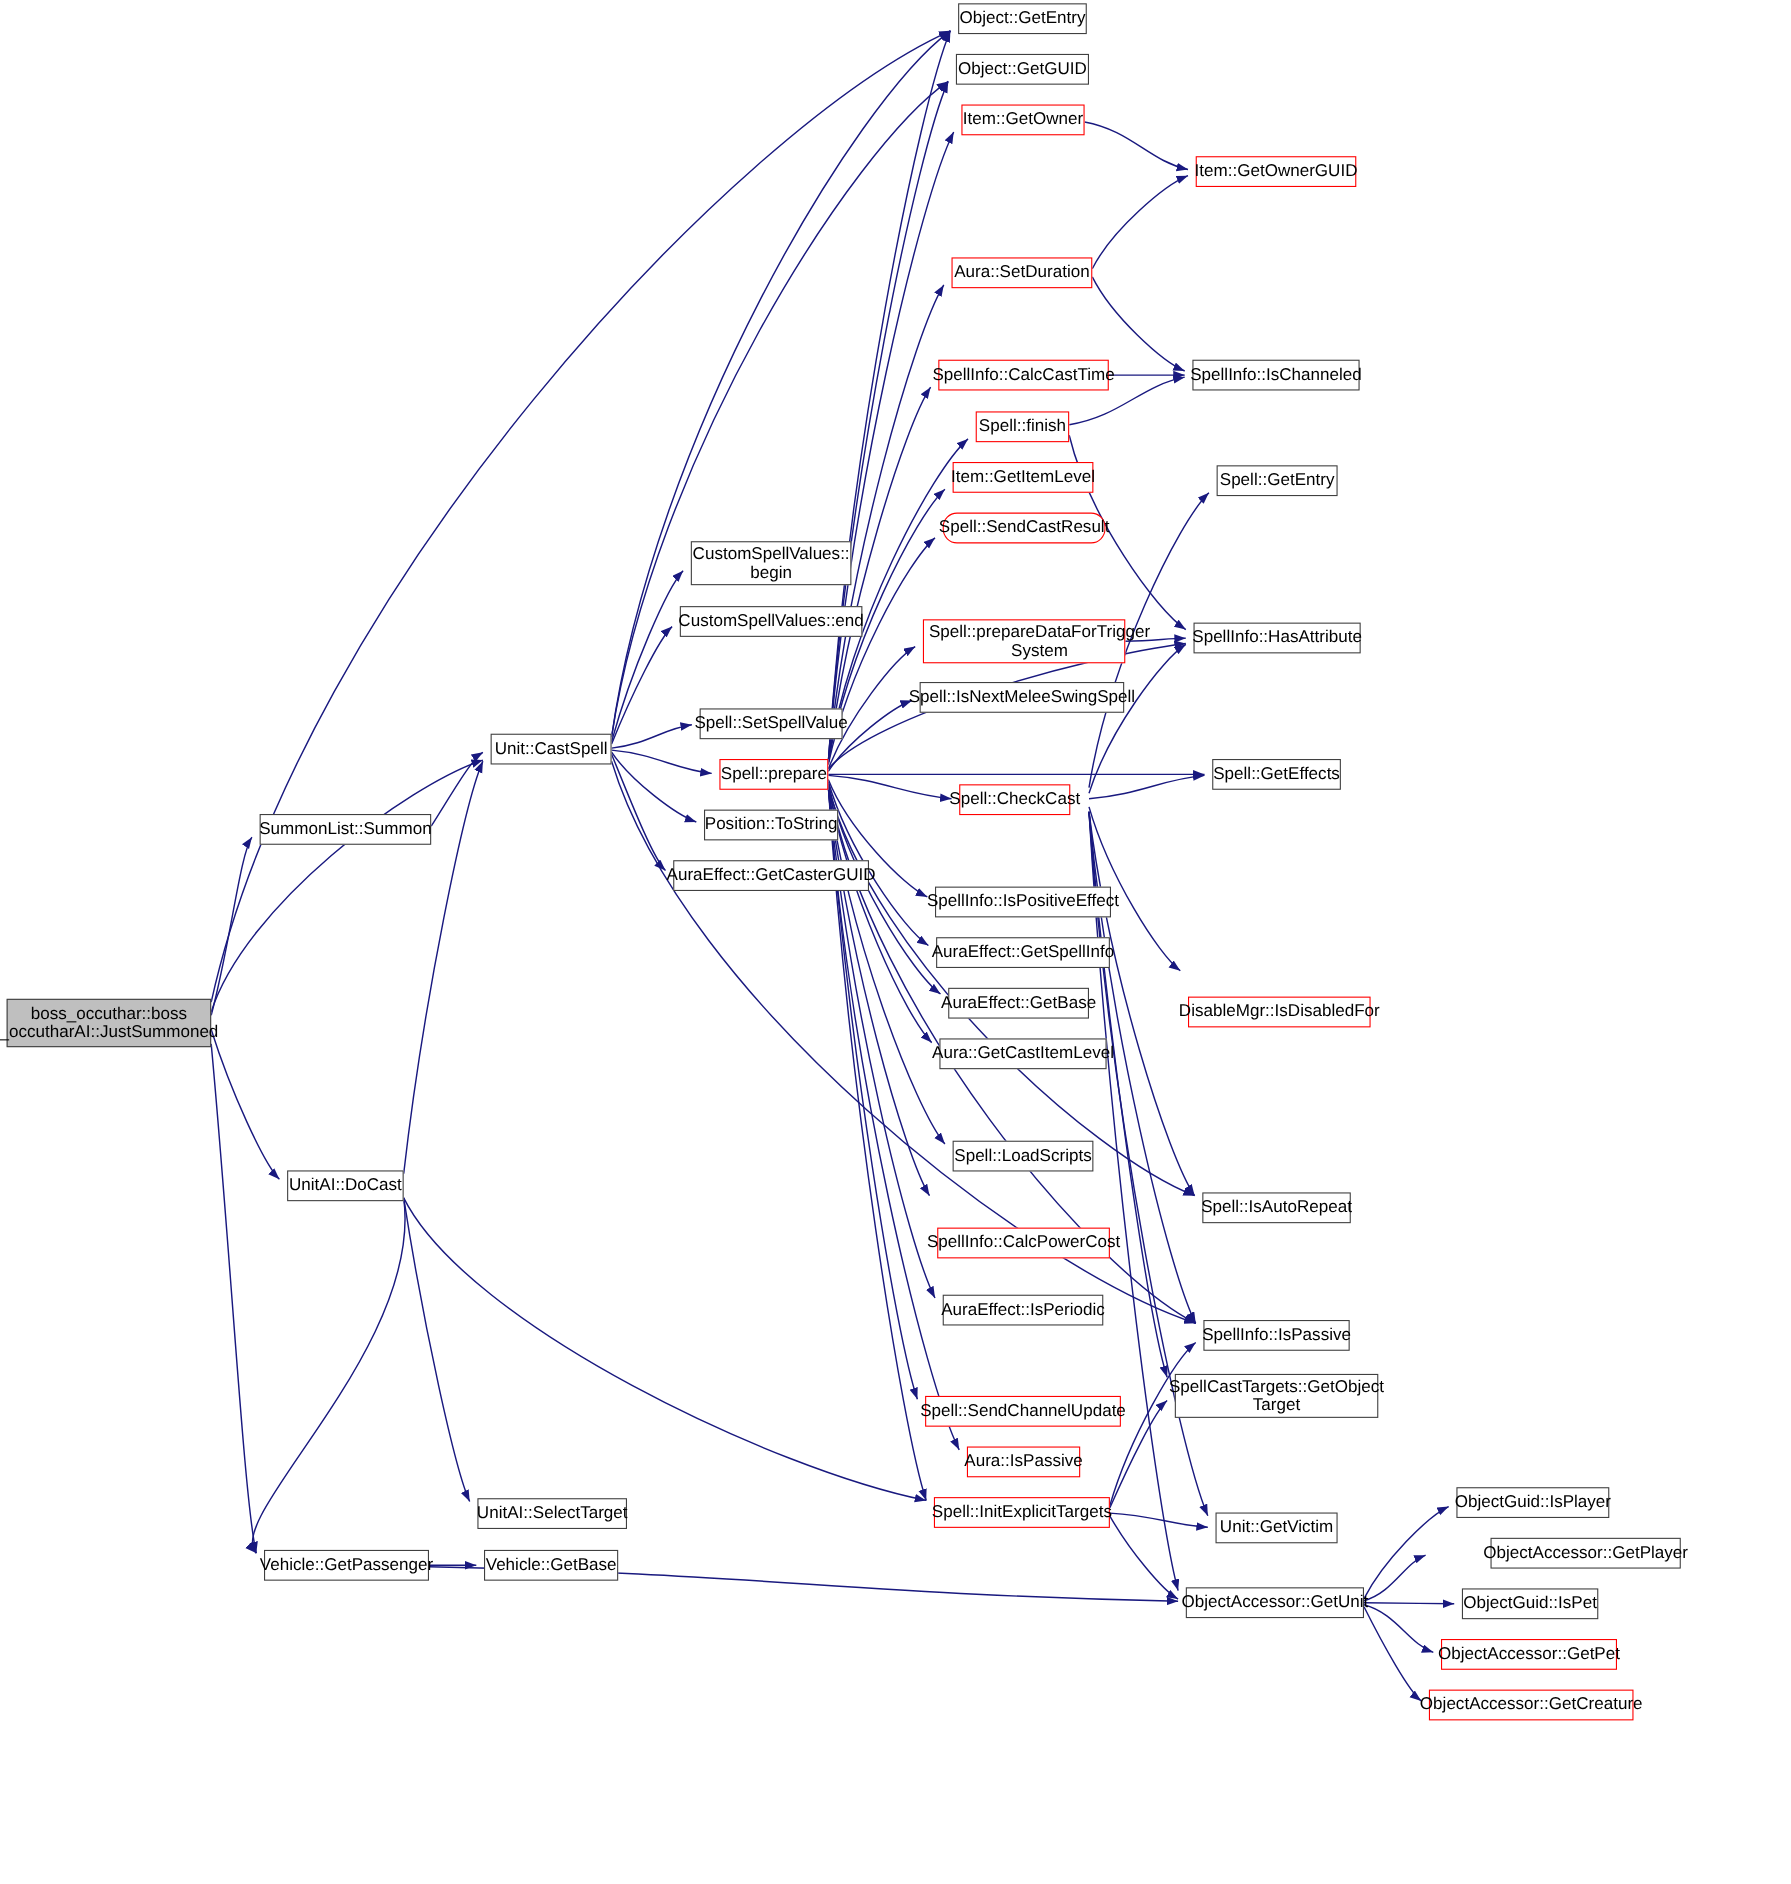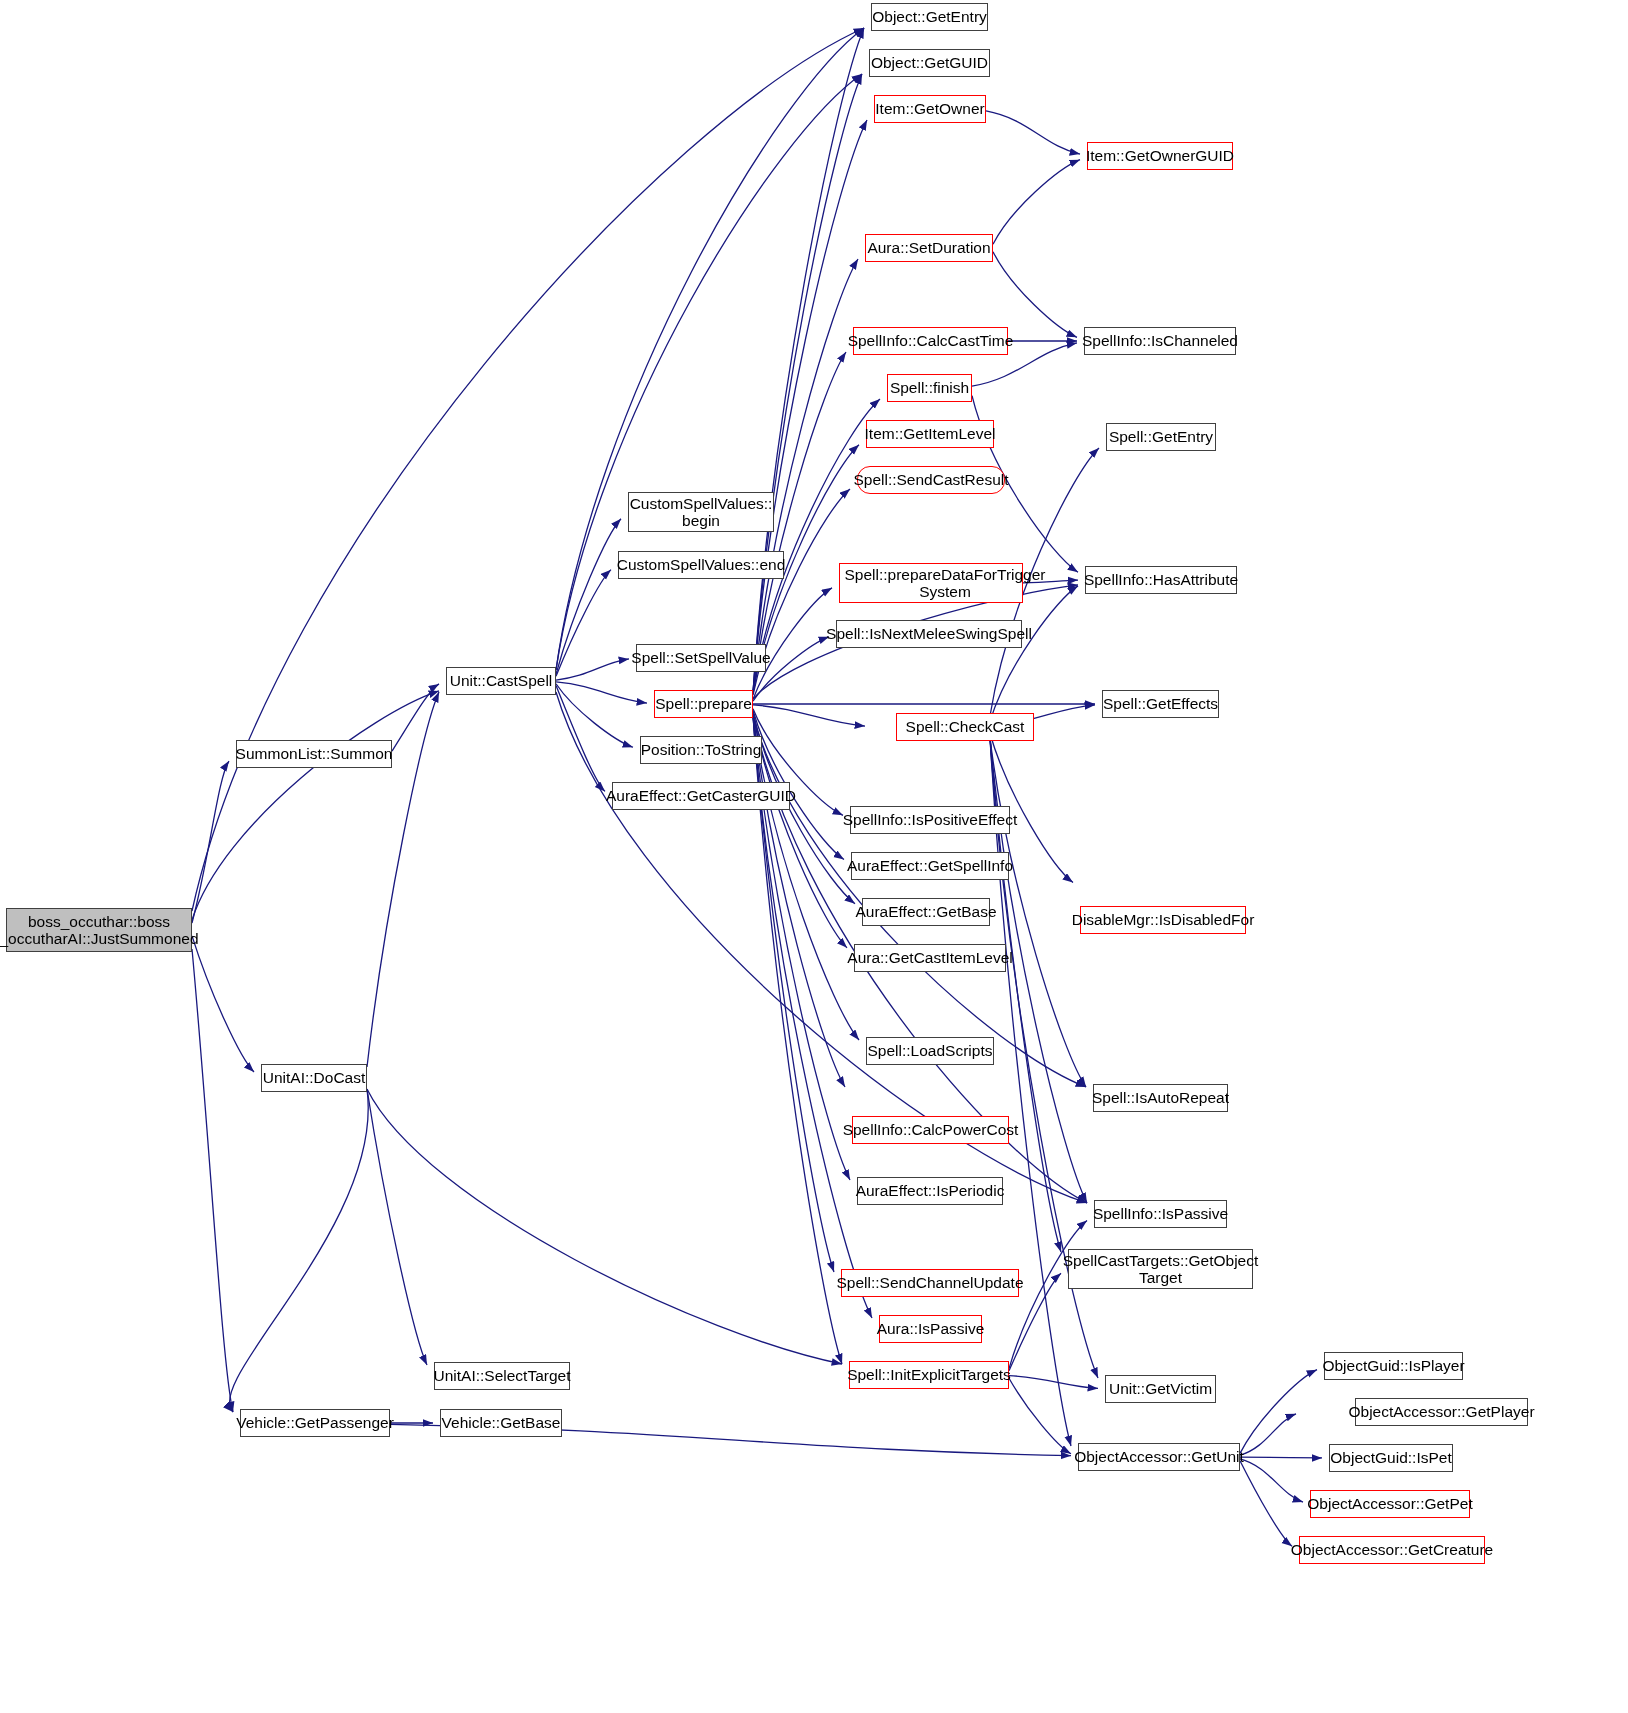--- a/index.html
+++ b/index.html
@@ -154,21 +154,21 @@
     <div class="node" style="left: 1084px; top: 327px; width: 152px; height: 28px;"><span>SpellInfo::IsChanneled</span></div>
     <div class="node red" style="left: 887px; top: 374px; width: 85px; height: 28px;"><span>Spell::finish</span></div>
     <div class="node red" style="left: 866px; top: 420px; width: 128px; height: 28px;"><span>Item::GetItemLevel</span></div>
     <div class="node" style="left: 1106px; top: 423px; width: 110px; height: 28px;"><span>Spell::GetEntry</span></div>
     <div class="node red" style="left: 857px; top: 466px; width: 148px; height: 28px; border-radius: 13px;"><span>Spell::SendCastResult</span></div>
     <div class="node red" style="left: 839px; top: 563px; width: 184px; height: 40px; padding-left: 32px;"><span>Spell::prepareDataForTrigger
 System</span></div>
     <div class="node" style="left: 1085px; top: 566px; width: 152px; height: 28px;"><span>SpellInfo::HasAttribute</span></div>
     <div class="node" style="left: 836px; top: 620px; width: 186px; height: 28px;"><span>Spell::IsNextMeleeSwingSpell</span></div>
     <div class="node" style="left: 1102px; top: 690px; width: 117px; height: 28px;"><span>Spell::GetEffects</span></div>
-    <div class="node red" style="left: 872px; top: 713px; width: 138px; height: 28px; margin-left: 24px;"><span>Spell::CheckCast</span></div>
+    <div class="node red" style="left: 872px; top: 713px; width: 101px; height: 28px;"><span>Spell::CheckCast</span></div>
     <div class="node" style="left: 850px; top: 806px; width: 160px; height: 28px;"><span>SpellInfo::IsPositiveEffect</span></div>
     <div class="node" style="left: 851px; top: 852px; width: 158px; height: 28px;"><span>AuraEffect::GetSpellInfo</span></div>
     <div class="node" style="left: 862px; top: 898px; width: 128px; height: 28px;"><span>AuraEffect::GetBase</span></div>
     <div class="node red" style="left: 1080px; top: 906px; width: 166px; height: 28px;"><span>DisableMgr::IsDisabledFor</span></div>
     <div class="node" style="left: 854px; top: 944px; width: 152px; height: 28px;"><span>Aura::GetCastItemLevel</span></div>
     <div class="node" style="left: 866px; top: 1037px; width: 128px; height: 28px;"><span>Spell::LoadScripts</span></div>
     <div class="node red" style="left: 852px; top: 1084px; width: 157px; height: 28px; margin-top: 32px;"><span>SpellInfo::CalcPowerCost</span></div>
     <div class="node" style="left: 1093px; top: 1084px; width: 135px; height: 28px;"><span>Spell::IsAutoRepeat</span></div>
     <div class="node" style="left: 857px; top: 1177px; width: 146px; height: 28px;"><span>AuraEffect::IsPeriodic</span></div>
     <div class="node" style="left: 1094px; top: 1200px; width: 133px; height: 28px;"><span>SpellInfo::IsPassive</span></div>

